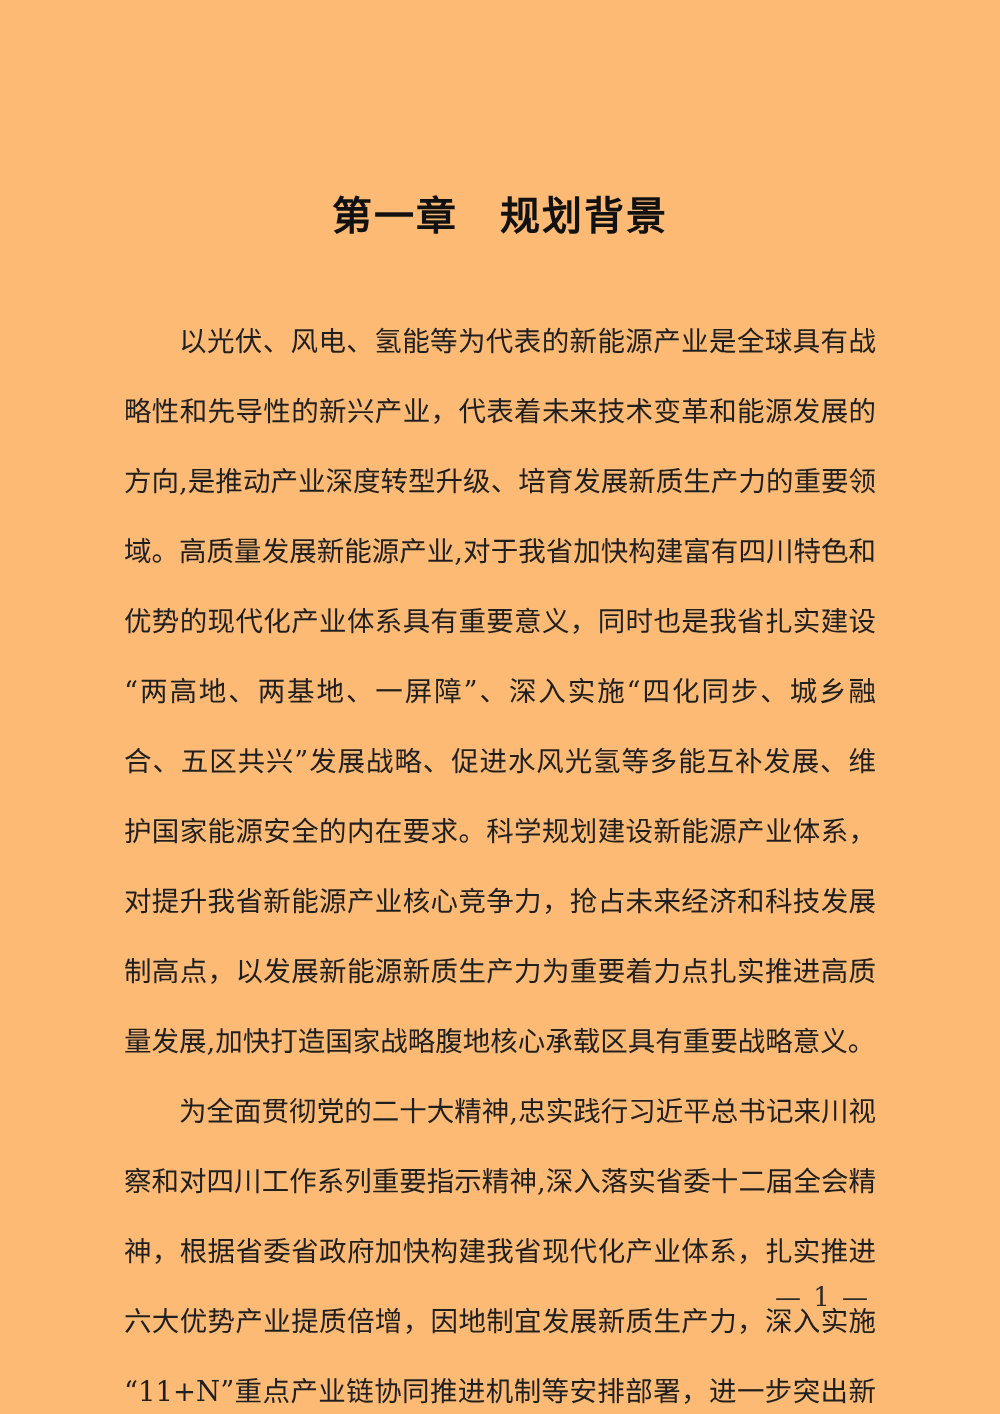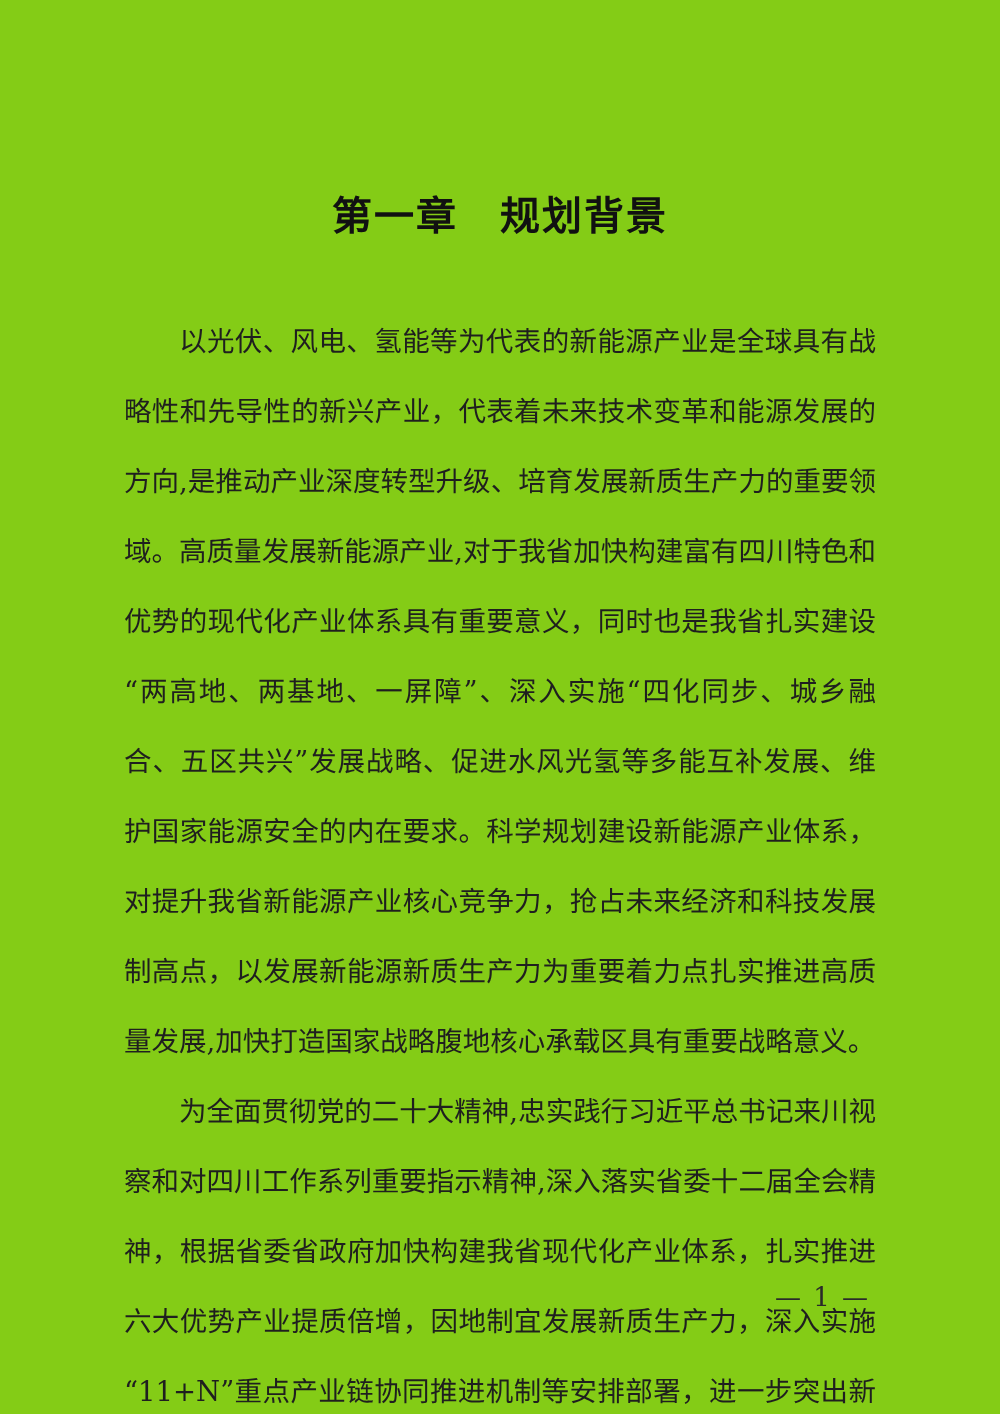--- a/index.html
+++ b/index.html
@@ -5,21 +5,21 @@
   html, body {
     margin: 0;
     padding: 0;
     background: #ffffff;
   }
   .page {
     position: relative;
     width: 1000px;
     height: 1414px;
     margin: 0 auto;
-    background: #84cc16;
+    background: #fdba74;
     color: #1c1c1c;
     font-family: "DejaVu Serif", "Liberation Serif", serif;
     overflow: hidden;
     box-sizing: border-box;
   }
   .chapter-title {
     margin: 0;
     padding-top: 192px;
     text-align: center;
     font-size: 40px;

